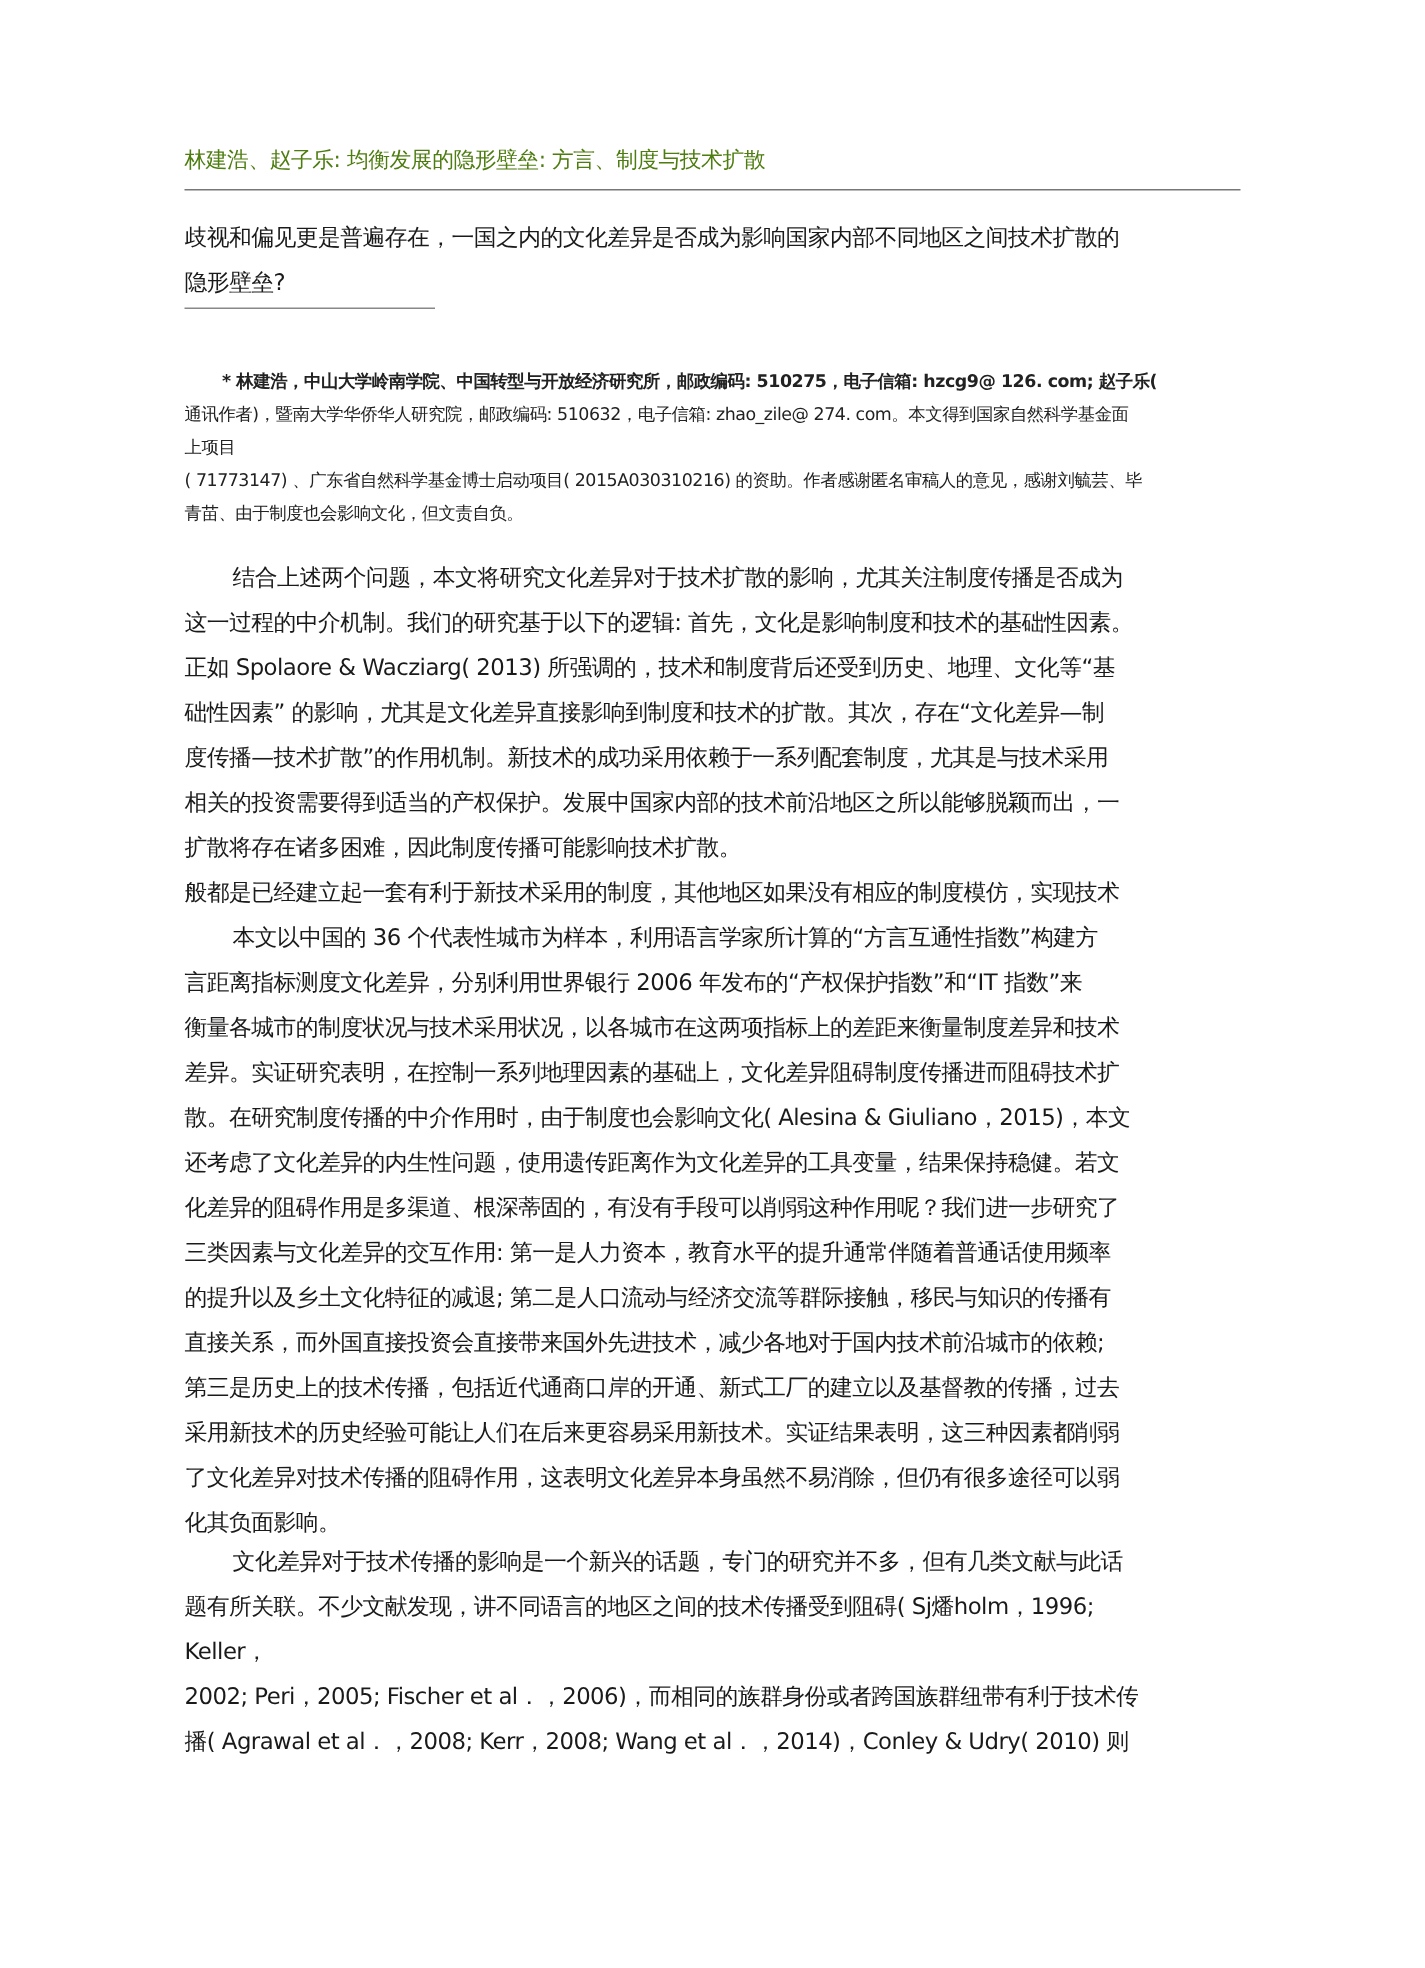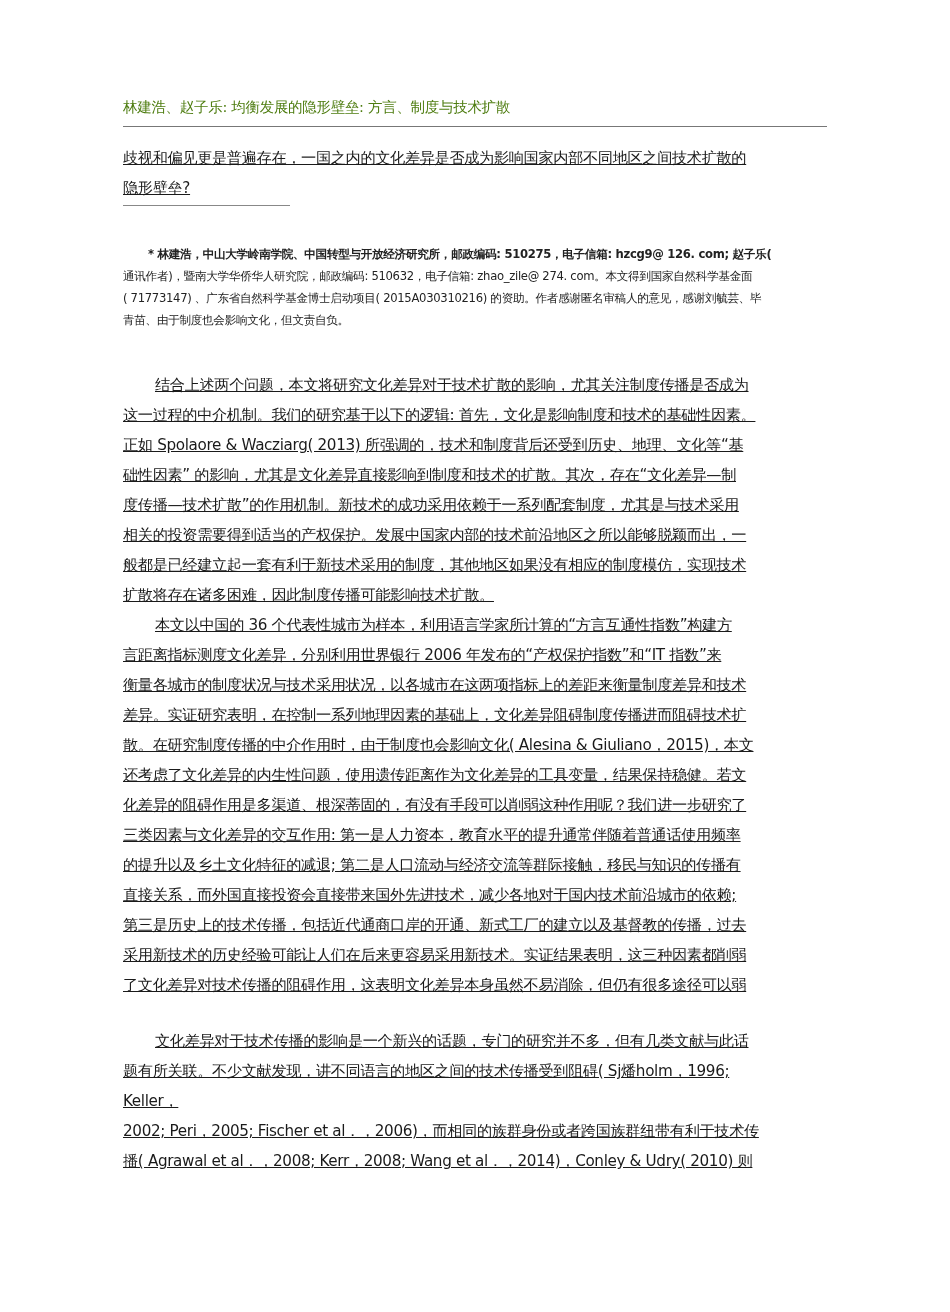--- a/index.html
+++ b/index.html
@@ -46,21 +46,20 @@
       font-size: 15.2px;
       line-height: 30px;
       color: #1a1a1a;
       text-align: justify;
       letter-spacing: -0.35px;
     }
     .line {
       display: block;
       white-space: nowrap;
       height: 30px;
-      text-decoration: underline;
     }
     .indent {
       padding-left: 32px;
     }
     .fn-rule {
       position: absolute;
       top: 205px;
       left: 0;
       width: 167px;
       height: 0;
@@ -97,49 +96,51 @@
   <div class="body-block" style="top:143px;">
     <span class="line">歧视和偏见更是普遍存在，一国之内的文化差异是否成为影响国家内部不同地区之间技术扩散的</span>
     <span class="line">隐形壁垒?</span>
   </div>
 
   <div class="fn-rule"></div>
 
   <div class="footnote">
     <span class="fn-line fn-indent">* 林建浩，中山大学岭南学院、中国转型与开放经济研究所，邮政编码: 510275，电子信箱: hzcg9@ 126. com; 赵子乐(</span>
     <span class="fn-line">通讯作者)，暨南大学华侨华人研究院，邮政编码: 510632，电子信箱: zhao_zile@ 274. com。本文得到国家自然科学基金面</span>
+    <span class="fn-line">上项目</span>
     <span class="fn-line">( 71773147) 、广东省自然科学基金博士启动项目( 2015A030310216) 的资助。作者感谢匿名审稿人的意见，感谢刘毓芸、毕</span>
     <span class="fn-line">青苗、由于制度也会影响文化，但文责自负。</span>
   </div>
 
   <div class="body-block" style="top:370px;">
     <span class="line indent">结合上述两个问题，本文将研究文化差异对于技术扩散的影响，尤其关注制度传播是否成为</span>
     <span class="line">这一过程的中介机制。我们的研究基于以下的逻辑: 首先，文化是影响制度和技术的基础性因素。</span>
     <span class="line">正如 Spolaore &amp; Wacziarg( 2013) 所强调的，技术和制度背后还受到历史、地理、文化等“基</span>
     <span class="line">础性因素” 的影响，尤其是文化差异直接影响到制度和技术的扩散。其次，存在“文化差异—制</span>
     <span class="line">度传播—技术扩散”的作用机制。新技术的成功采用依赖于一系列配套制度，尤其是与技术采用</span>
     <span class="line">相关的投资需要得到适当的产权保护。发展中国家内部的技术前沿地区之所以能够脱颖而出，一</span>
+    <span class="line">扩散将存在诸多困难，因此制度传播可能影响技术扩散。</span>
     <span class="line">般都是已经建立起一套有利于新技术采用的制度，其他地区如果没有相应的制度模仿，实现技术</span>
-    <span class="line">扩散将存在诸多困难，因此制度传播可能影响技术扩散。</span>
   </div>
 
   <div class="body-block" style="top:610px;">
     <span class="line indent">本文以中国的 36 个代表性城市为样本，利用语言学家所计算的“方言互通性指数”构建方</span>
     <span class="line">言距离指标测度文化差异，分别利用世界银行 2006 年发布的“产权保护指数”和“IT 指数”来</span>
     <span class="line">衡量各城市的制度状况与技术采用状况，以各城市在这两项指标上的差距来衡量制度差异和技术</span>
     <span class="line">差异。实证研究表明，在控制一系列地理因素的基础上，文化差异阻碍制度传播进而阻碍技术扩</span>
     <span class="line">散。在研究制度传播的中介作用时，由于制度也会影响文化( Alesina &amp; Giuliano，2015)，本文</span>
     <span class="line">还考虑了文化差异的内生性问题，使用遗传距离作为文化差异的工具变量，结果保持稳健。若文</span>
     <span class="line">化差异的阻碍作用是多渠道、根深蒂固的，有没有手段可以削弱这种作用呢？我们进一步研究了</span>
     <span class="line">三类因素与文化差异的交互作用: 第一是人力资本，教育水平的提升通常伴随着普通话使用频率</span>
     <span class="line">的提升以及乡土文化特征的减退; 第二是人口流动与经济交流等群际接触，移民与知识的传播有</span>
     <span class="line">直接关系，而外国直接投资会直接带来国外先进技术，减少各地对于国内技术前沿城市的依赖;</span>
     <span class="line">第三是历史上的技术传播，包括近代通商口岸的开通、新式工厂的建立以及基督教的传播，过去</span>
     <span class="line">采用新技术的历史经验可能让人们在后来更容易采用新技术。实证结果表明，这三种因素都削弱</span>
     <span class="line">了文化差异对技术传播的阻碍作用，这表明文化差异本身虽然不易消除，但仍有很多途径可以弱</span>
+    <span class="line">化其负面影响。</span>
   </div>
 
   <div class="body-block" style="top:1026px;">
     <span class="line indent">文化差异对于技术传播的影响是一个新兴的话题，专门的研究并不多，但有几类文献与此话</span>
     <span class="line">题有所关联。不少文献发现，讲不同语言的地区之间的技术传播受到阻碍( Sj燔holm，1996;</span>
     <span class="line">Keller，</span>
     <span class="line">2002; Peri，2005; Fischer et al．，2006)，而相同的族群身份或者跨国族群纽带有利于技术传</span>
     <span class="line">播( Agrawal et al．，2008; Kerr，2008; Wang et al．，2014)，Conley &amp; Udry( 2010) 则</span>
   </div>
 

